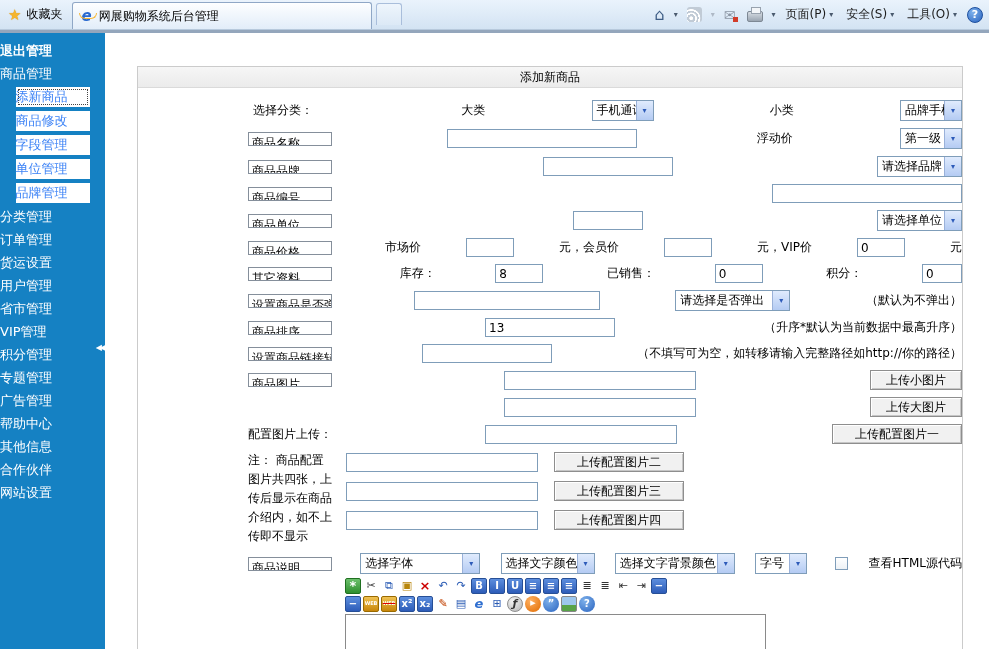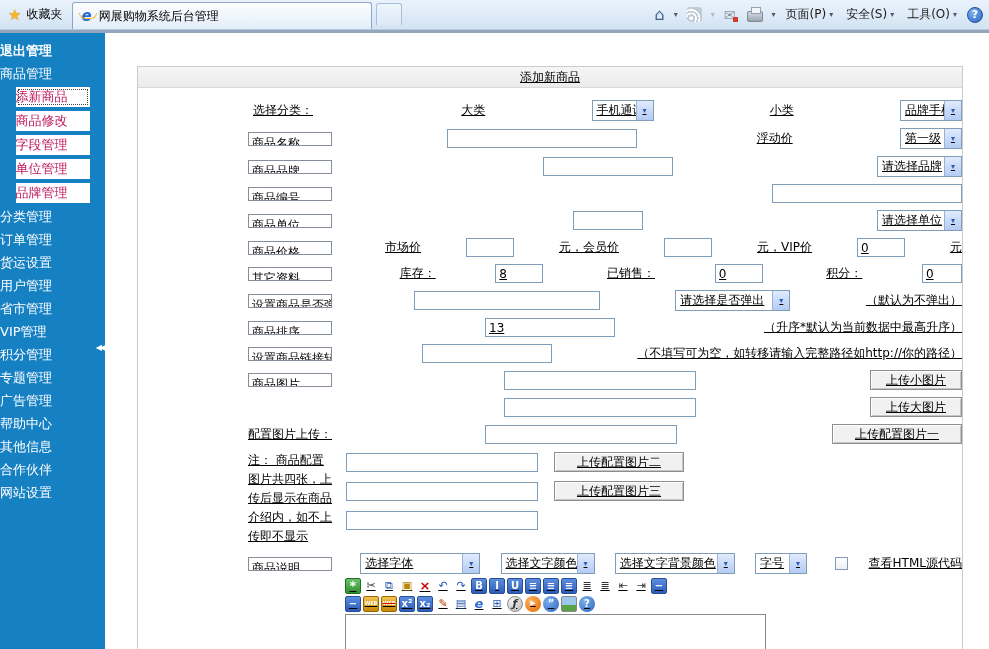--- a/index.html
+++ b/index.html
@@ -42,27 +42,27 @@
     background:radial-gradient(circle at 35% 30%, #7fb2ec, #2a64c0); display:inline-flex;
     align-items:center; justify-content:center; border:1px solid #1d4f9e; }
   .win-strip { height:3px; background:#94a6bc; }
 
   
   .app { display:flex; height:616px; }
   .sidebar { width:105px; background:#1581c3; flex-shrink:0; position:relative; padding-top:8px; }
   .sb-item { text-align:left; font-size:13px; height:20px; line-height:20px; margin-bottom:3px;
     color:#fff; cursor:pointer; }
   .sb-header { font-weight:bold; }
-  .sb-button { background:#fff; color:#be185d; width:74px; margin-left:auto; margin-right:auto;
+  .sb-button { background:#fff; color:#3b82f6; width:74px; margin-left:auto; margin-right:auto;
     margin-bottom:4px; }
   .sb-button.active { outline:1px dotted #444; outline-offset:-3px; }
   .collapse { position:absolute; right:1px; top:310px; color:#fff; font-size:8px;
     letter-spacing:-2px; cursor:pointer; }
 
-  .main { flex:1; background:#fff; position:relative;text-decoration:underline; }
+  .main { flex:1; background:#fff; position:relative; }
   .panel { margin:33px 0 0 32px; width:826px; min-height:583px;
     border-left:1px solid #cbcbcb; border-right:1px solid #cbcbcb; border-top:1px solid #cbcbcb; }
   .panel-title { height:21px; line-height:21px; text-align:center; font-size:12px;
     background:linear-gradient(#f6f6f6,#ebebeb); border-bottom:1px solid #dadada; }
   .form { padding-top:12px; }
 
   .frow { display:flex; align-items:center; margin:0 0 7px 110px; min-height:19px;justify-content:space-between; }
   .frow-cat { margin-left:115px; }
   .lbox { width:84px; height:14px; border:1px solid #858f9b; background:#fff; padding:2px 3px 0;
     white-space:nowrap; overflow:hidden; flex-shrink:0; margin-right:14px; font-size:12px; }
@@ -306,20 +306,21 @@
             <div class="cfg-row">
               <input class="inp w192" style="">
               <button class="btn bw130">上传配置图片二</button>
             </div>
             <div class="cfg-row">
               <input class="inp w192" style="">
               <button class="btn bw130">上传配置图片三</button>
             </div>
             <div class="cfg-row">
               <input class="inp w192" style="">
+              <button class="btn bw130">上传配置图片四</button>
             </div>
           </div>
         </div>
 
         <div class="frow" style="margin-bottom:3px">
           <span class="lbox">商品说明</span>
           <div class="sel sw120">
             <span class="sel-t">选择字体</span>
             <span class="sel-a">▾</span>
           </div>

